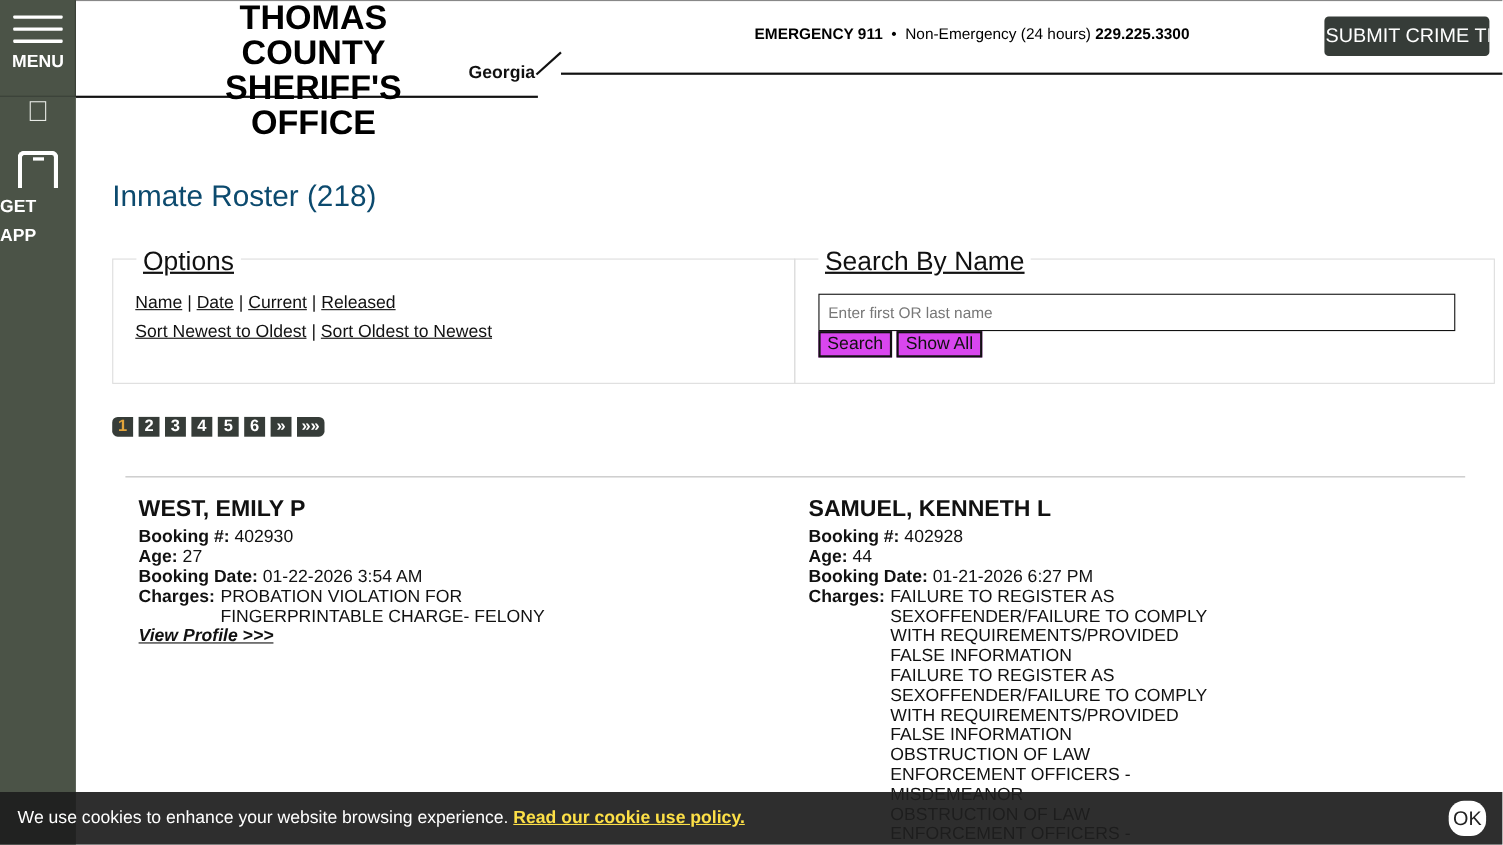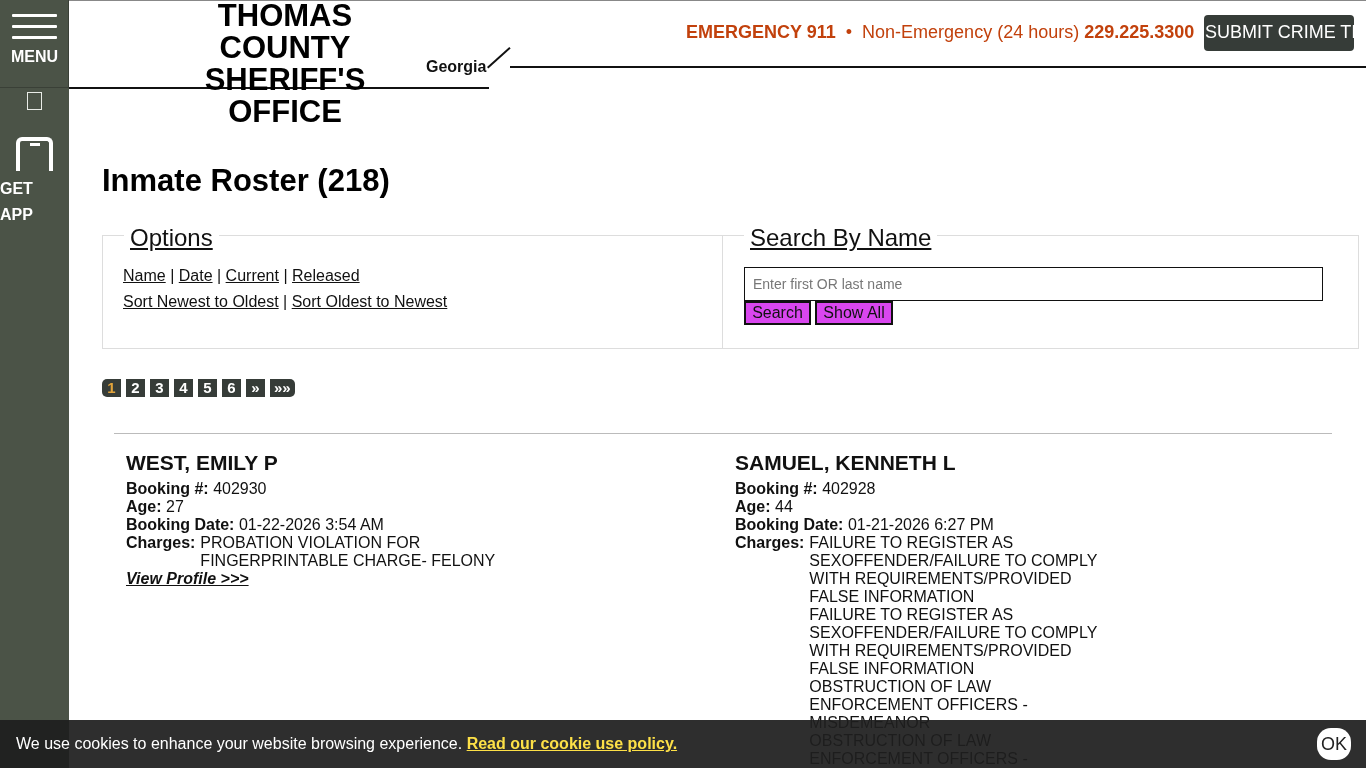--- a/index.html
+++ b/index.html
@@ -18,26 +18,26 @@
   .get-app { position: absolute; left: 0; top: 176px; color: #fff; font-weight: bold; font-size: 16px; line-height: 26px; cursor: pointer; }
 
   
   .topline { position: absolute; left: 69px; right: 0; top: 0; height: 1px; background: #888; }
   .logo-title { position: absolute; left: 196px; top: 0; width: 178px; text-align: center; font-weight: bold; font-size: 31px; line-height: 32px; color: #000; cursor: pointer; }
   .state { position: absolute; left: 426px; top: 58px; font-weight: bold; font-size: 16px; color: #111; }
   .hline-left { position: absolute; left: 69px; top: 87px; width: 420px; height: 2px; background: #111; }
   .hline-slash { position: absolute; left: 487px; top: 67px; width: 30px; height: 2px; background: #111; transform-origin: 0 0; transform: rotate(-42deg); }
   .hline-right { position: absolute; left: 510px; right: 0; top: 66px; height: 2px; background: #111; }
 
-  .contact { position: absolute; left: 686px; top: 22px; font-size: 18px; color: #c2410c; white-space: nowrap; }
+  .contact { position: absolute; left: 686px; top: 22px; font-size: 14px; color: #000000; white-space: nowrap; }
   .contact b { font-weight: bold; }
   .submit-tip { position: absolute; left: 1204px; top: 15px; width: 150px; height: 36px; background: #363c38; color: #fff; font-size: 18px; border-radius: 4px; overflow: hidden; white-space: nowrap; padding: 7px 0 0 1px; cursor: pointer; }
 
   
-  .page-title { position: absolute; left: 102px; top: 163px; font-size: 31px; font-weight: bold; color: #000000; }
+  .page-title { position: absolute; left: 102px; top: 163px; font-size: 27px; font-weight: normal; color: #0c4a6e; }
 
   .panel { position: absolute; top: 235px; height: 114px; border: 1px solid #ddd; }
   .panel-options { left: 102px; width: 621px; }
   .panel-search { left: 722px; width: 637px; }
   .panel-legend { position: absolute; top: -12px; background: #fff; padding: 0 6px; font-size: 24px; color: #111; text-decoration: underline; }
   .panel-options .panel-legend { left: 21px; }
   .panel-search .panel-legend { left: 21px; }
   .opt-row { position: absolute; left: 20px; font-size: 16px; color: #111; white-space: nowrap; }
   .opt-row a { color: #111; text-decoration: underline; cursor: pointer; }
   .opt-row-1 { top: 31px; }

